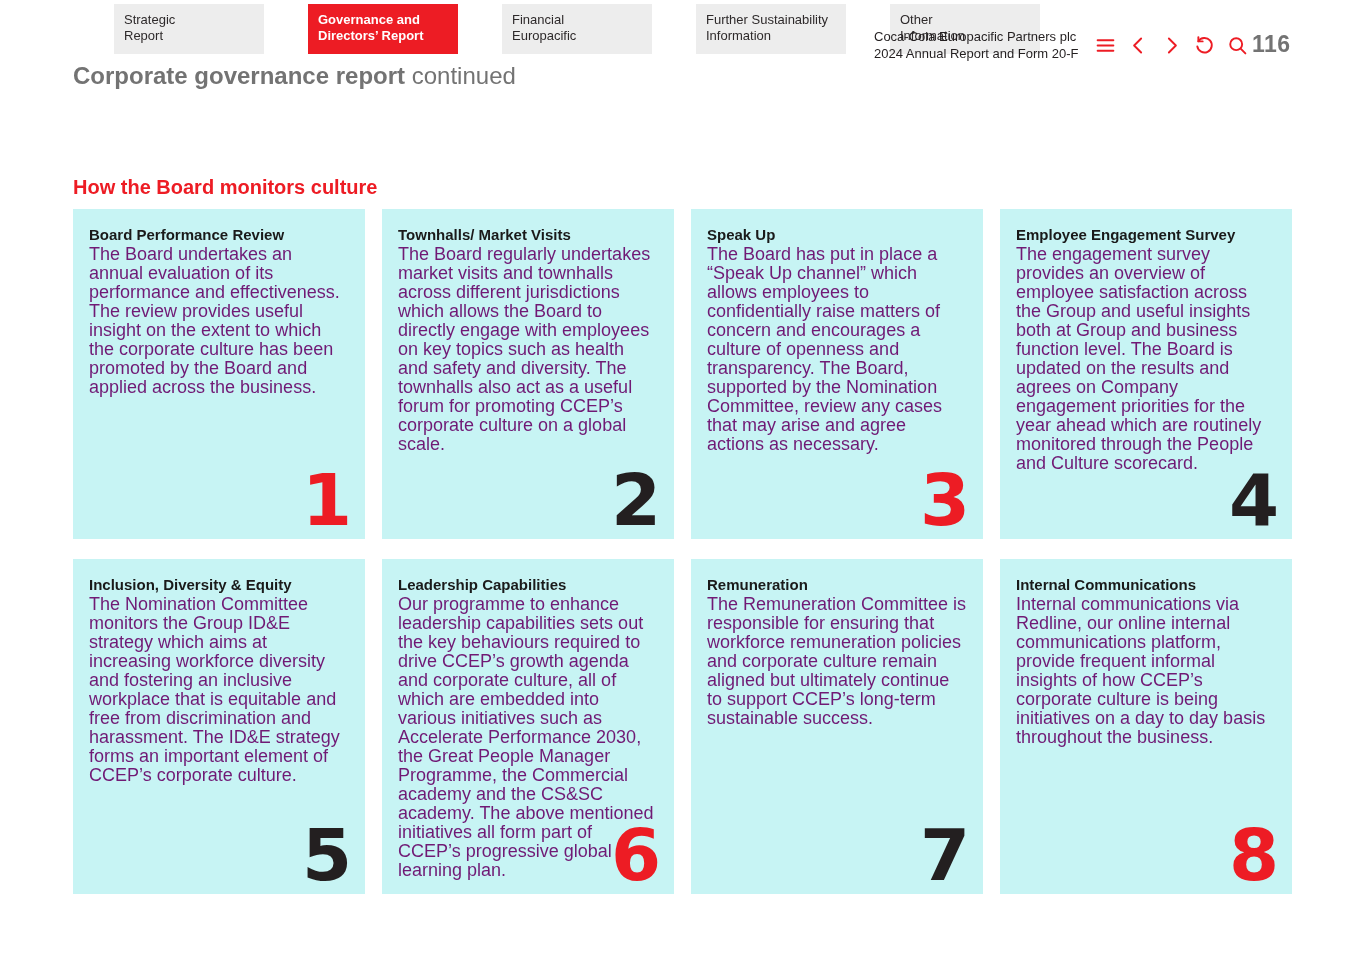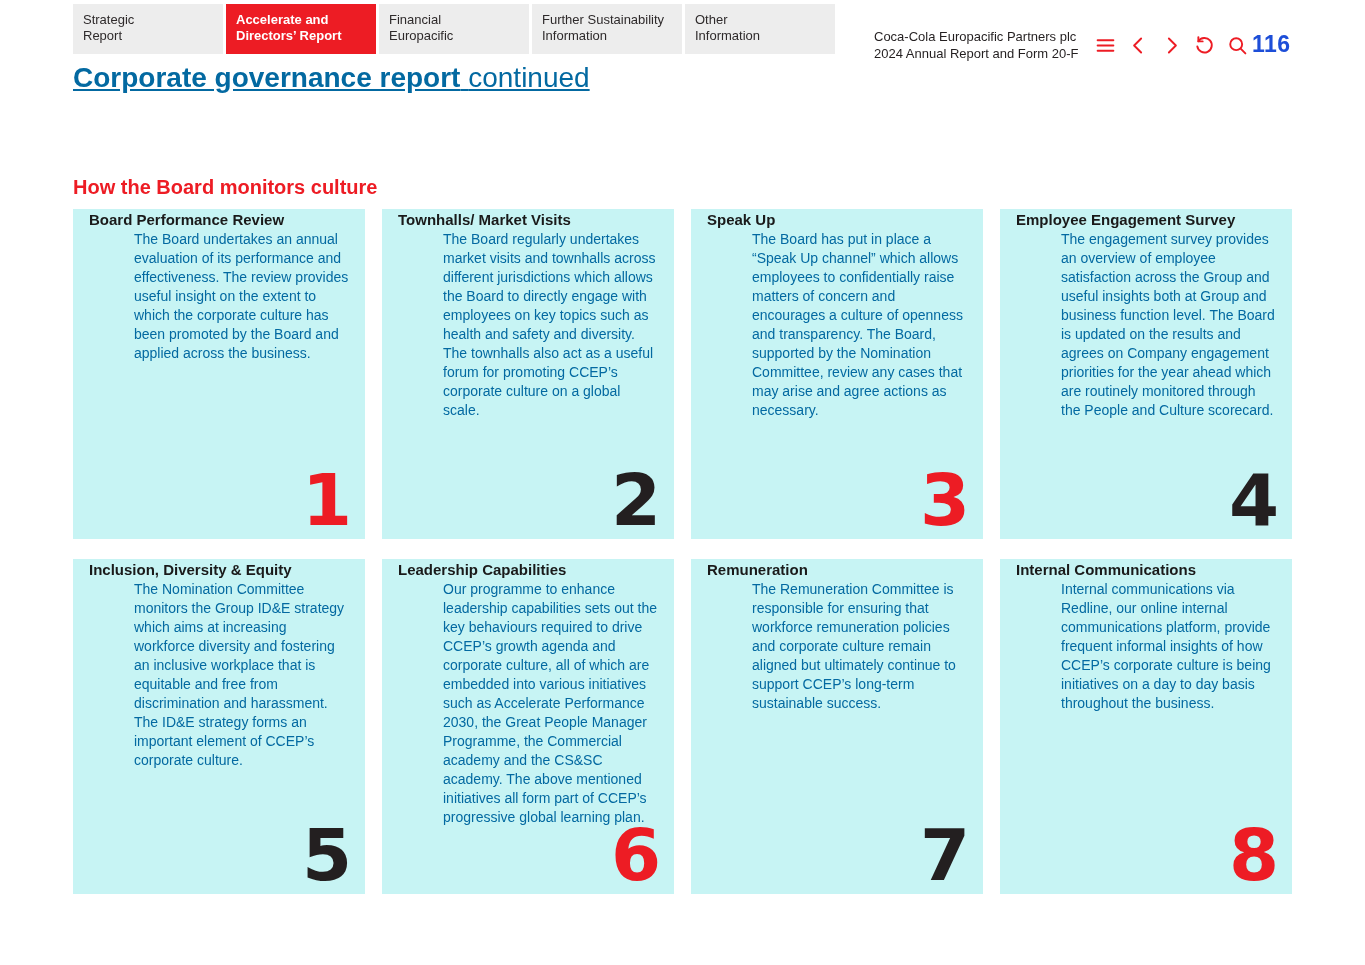--- a/index.html
+++ b/index.html
@@ -10,62 +10,62 @@
     color:#231f20;
   }
   .page { position:relative; width:1365px; height:965px; overflow:hidden; background:#ffffff; }
 
   
   .tabs { position:absolute; left:73px; top:4px; display:flex; gap:3px; }
   .tab {
     width:150px; height:50px; padding:8px 10px;
     background:#ededed; color:#2e2a2b;
     font-size:13px; line-height:16px;
-    white-space:pre-line; cursor:pointer;
+    white-space:pre-line; cursor:pointer;margin-left:41px;
   }
   .tab.active { background:#ed1c24; color:#ffffff; font-weight:700; }
 
   
   .pub { position:absolute; left:874px; top:28px; font-size:13px; line-height:17px; color:#231f20; }
 
   
   .toolbar { position:absolute; left:1093px; top:33px; display:flex; align-items:center; gap:9px; }
   .icon-btn { width:24px; height:24px; display:flex; align-items:center; justify-content:center; cursor:pointer; }
   .icon-btn svg { width:21px; height:21px; stroke:#ed1c24; fill:none; stroke-width:2.2; stroke-linecap:round; stroke-linejoin:round; }
-  .pagenum { position:absolute; left:1252px; top:31px; font-size:23px; font-weight:700; letter-spacing:.5px; color:#1d4ed8; }
+  .pagenum { position:absolute; left:1252px; top:31px; font-size:23px; font-weight:700; letter-spacing:.5px; color:#737373; }
 
   
-  .title { position:absolute; left:73px; top:62px; font-size:28px; font-weight:400; color:#0369a1;text-decoration:underline; }
+  .title { position:absolute; left:73px; top:62px; font-size:24px; font-weight:400; color:#737373; }
   .title .t-bold { font-weight:700; }
   .section { position:absolute; left:73px; top:176px; font-size:20px; font-weight:700; color:#ed1c24; }
 
   
   .grid {
     position:absolute; left:73px; top:209px; width:1219px;
     display:grid; grid-template-columns:repeat(4,1fr);
     grid-template-rows:330px 335px; column-gap:17px; row-gap:20px;
   }
-  .card { position:relative; background:#c7f4f4; padding:2px 16px; overflow:hidden; }
+  .card { position:relative; background:#c7f4f4; padding:17px 16px; overflow:hidden; }
   .card-title { font-size:15px; font-weight:700; margin-bottom:2px; color:#1a1a1a; }
-  .card-body { font-size:14px; line-height:19px; color:#0369a1;margin-left:45px; }
+  .card-body { font-size:18px; line-height:19px; color:#701a75; }
   .card-number {
     position:absolute; right:14px; bottom:3px;
     font-family:"DejaVu Sans", sans-serif;
     font-size:72px; font-weight:700; line-height:1; letter-spacing:-1px;
   }
 </style>
 </head>
 <body>
 
 <div class="page">
 
   <nav class="tabs">
     <div class="tab">Strategic
 Report</div>
-    <div class="tab active">Accelerate and
+    <div class="tab active">Governance and
 Directors’ Report</div>
     <div class="tab">Financial
 Europacific</div>
     <div class="tab">Further Sustainability
 Information</div>
     <div class="tab">Other
 Information</div>
   </nav>
 
   <div class="pub">

